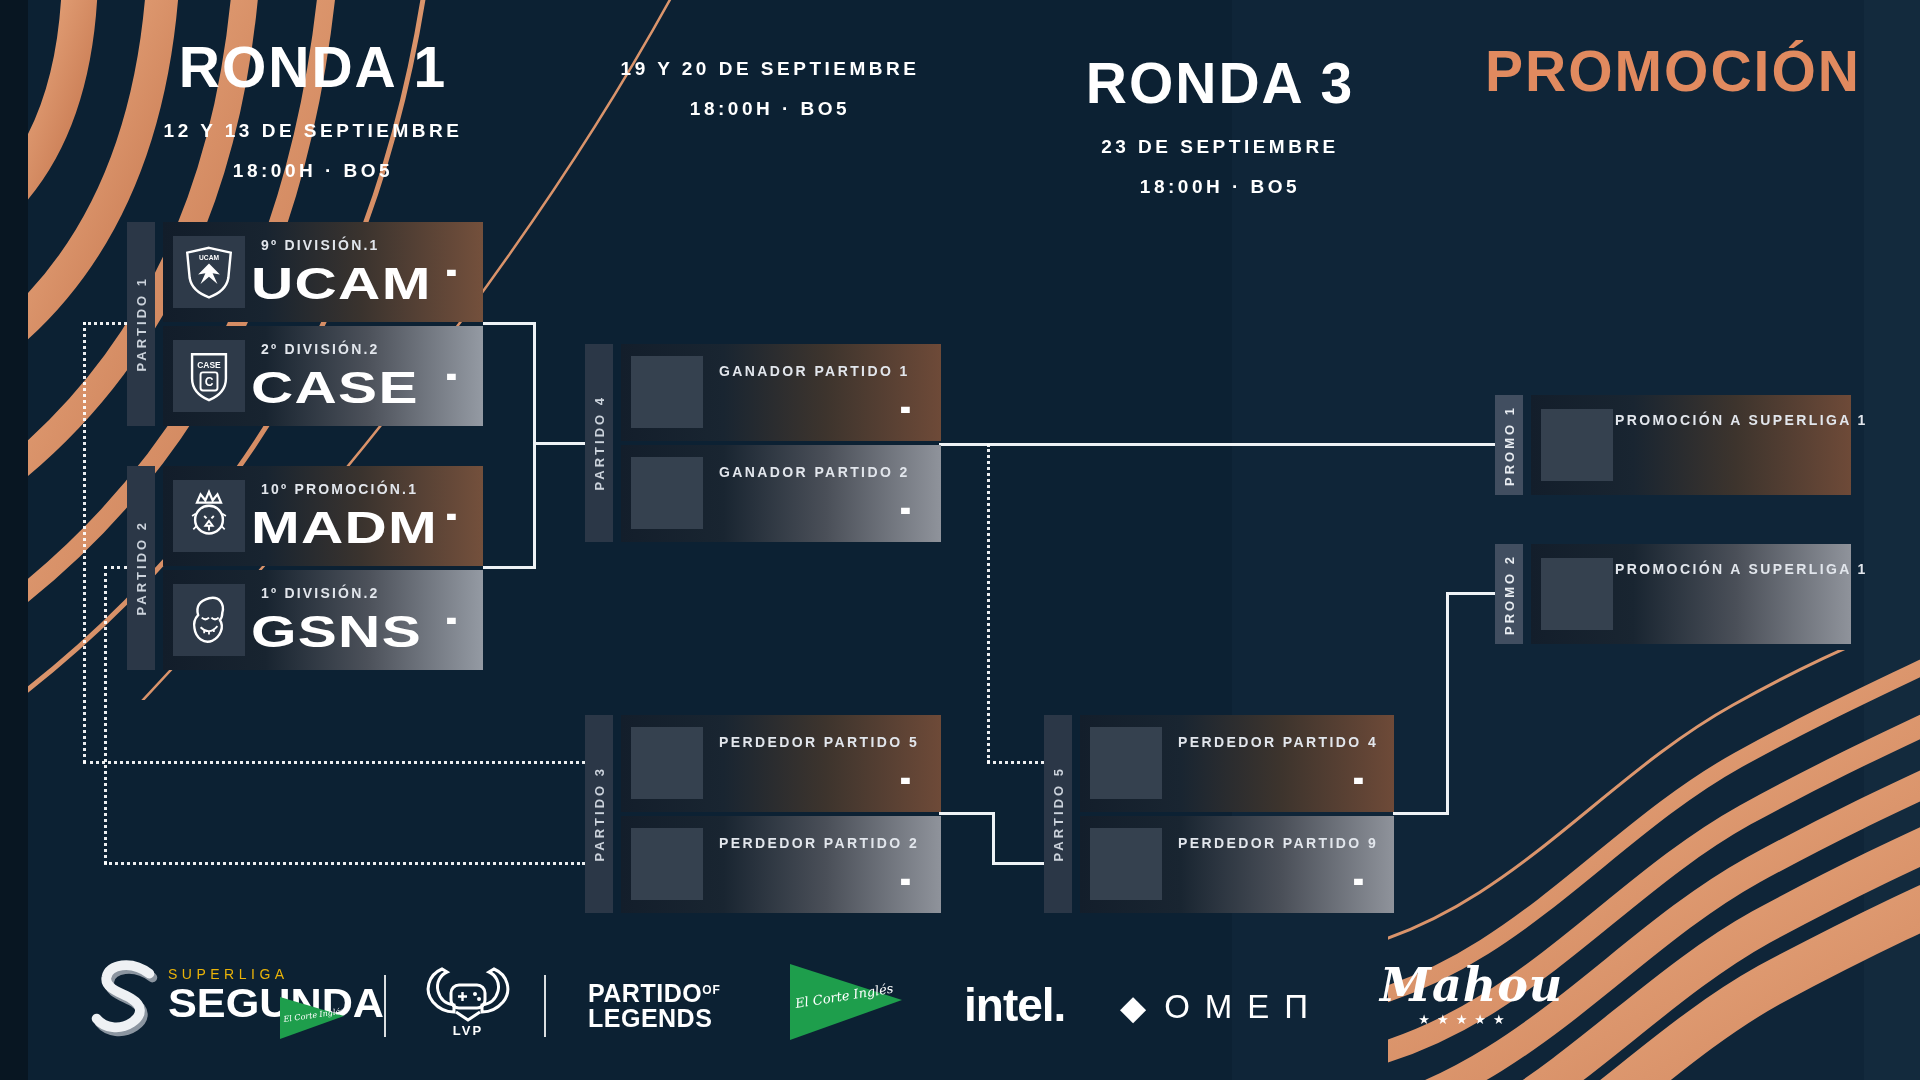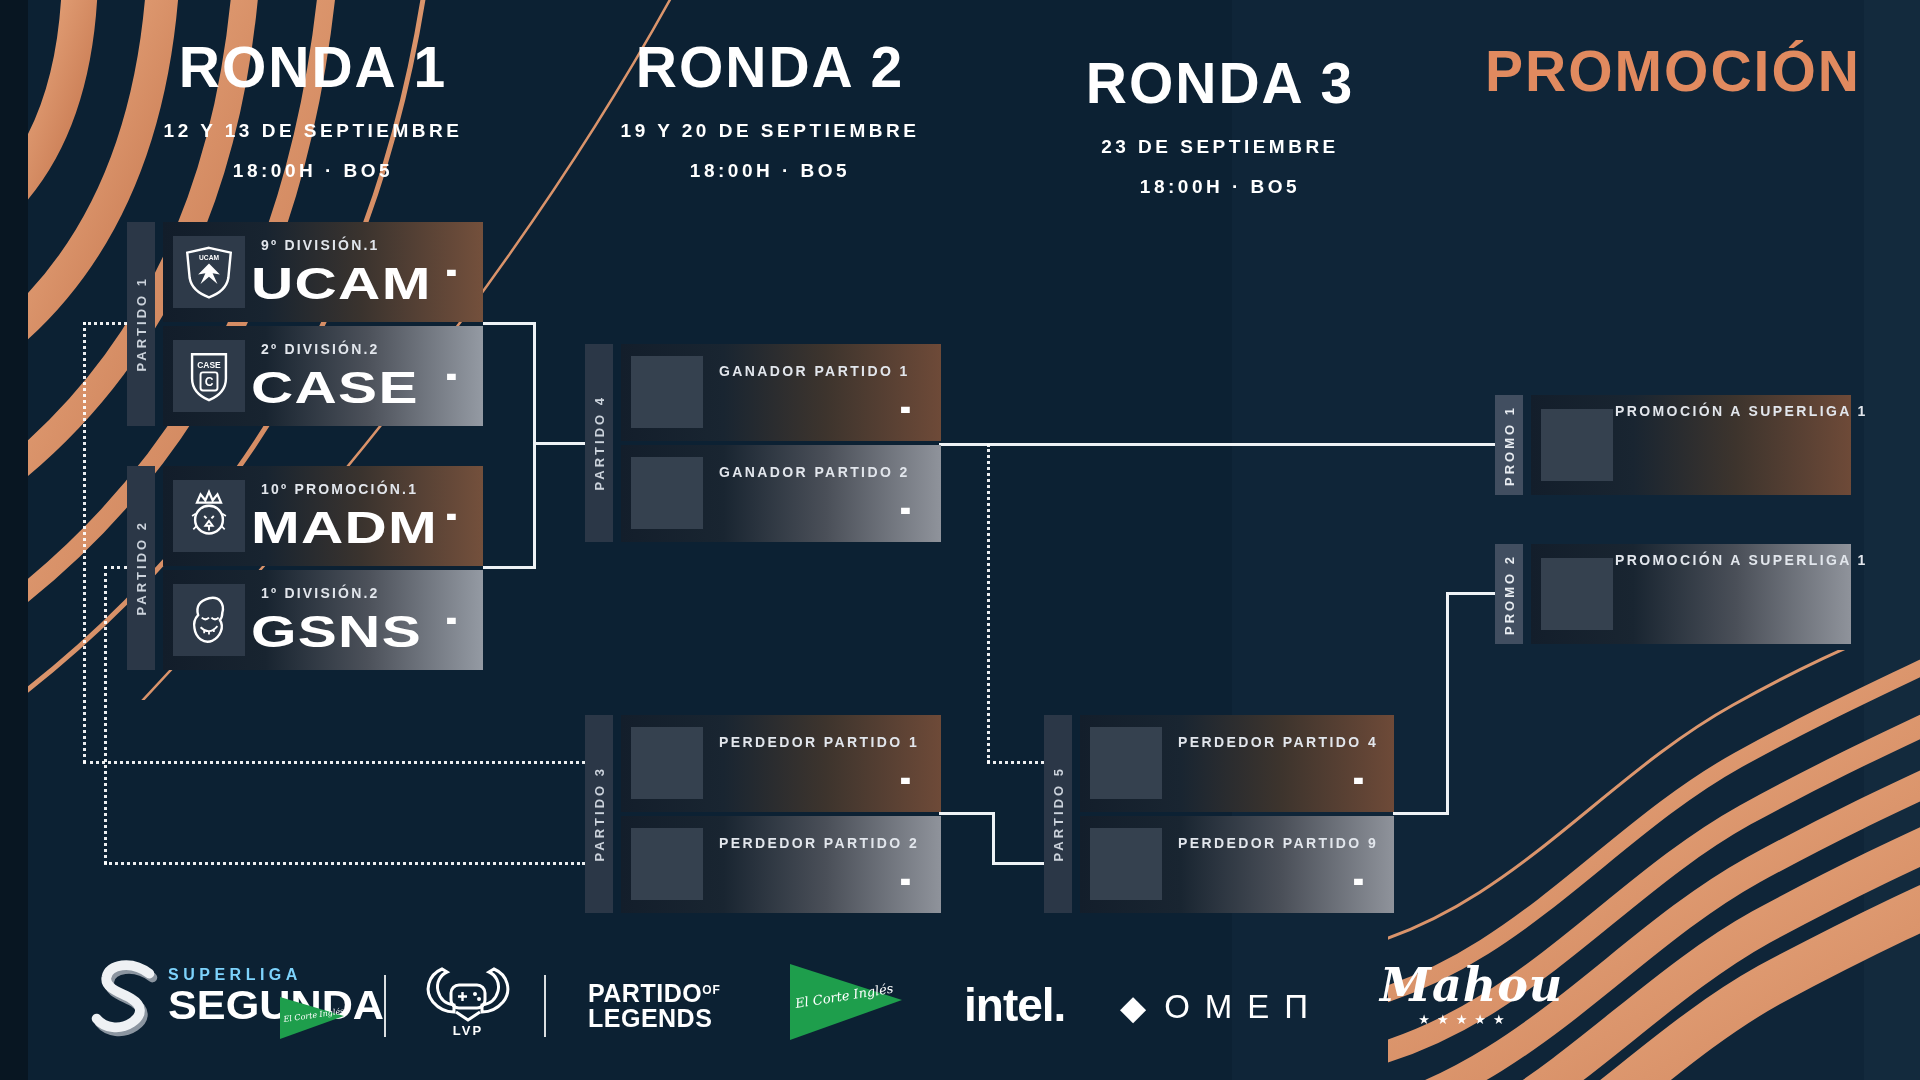--- a/index.html
+++ b/index.html
@@ -36,29 +36,29 @@
   .seed{position:absolute;left:98px;top:15px;font-size:14px;font-weight:bold;
         letter-spacing:2.2px;color:#e2e6ec;white-space:nowrap;}
   .tname{position:absolute;left:88px;top:33px;font-size:45px;font-weight:bold;color:#fff;
          letter-spacing:1px;transform:scaleX(1.3);transform-origin:left center;line-height:58px;white-space:nowrap;}
   .dash{position:absolute;right:26px;top:50%;transform:translateY(-58%) scaleY(1.5);
         font-size:34px;font-weight:bold;color:#fff;}
   .slot-label{position:absolute;left:98px;top:19px;font-size:14px;font-weight:bold;
               letter-spacing:2.4px;color:#e2e6ec;white-space:nowrap;}
   .empty-dash{position:absolute;right:30px;top:42px;font-size:34px;font-weight:bold;color:#fff;
               transform:scaleY(1.5);}
-  .promo .slot-label{left:84px;top:8px;}
+  .promo .slot-label{left:84px;top:17px;}
   
   .ln{position:absolute;background:#eef2f5;}
   .dot-h{position:absolute;height:0;border-top:3px dotted rgba(255,255,255,0.92);}
   .dot-v{position:absolute;width:0;border-left:3px dotted rgba(255,255,255,0.92);}
   
   .sponsor{position:absolute;color:#fff;}
   .fdiv{position:absolute;width:2px;height:62px;background:rgba(255,255,255,0.85);}
-  .slg-top{font-size:16px;font-weight:bold;letter-spacing:4.5px;color:#7dd3fc;}
+  .slg-top{font-size:14px;font-weight:normal;letter-spacing:4.5px;color:#eab308;}
   .slg-main{font-size:40px;font-weight:bold;letter-spacing:0px;color:#fff;
             transform:scaleX(1.08);transform-origin:left center;line-height:42px;}
   .lol{font-weight:bold;color:#fff;line-height:25px;font-size:25px;letter-spacing:0.5px;}
   .lol .of{font-size:12px;vertical-align:8px;letter-spacing:1px;}
   .intel{font-size:46px;font-weight:bold;letter-spacing:-1px;color:#fff;}
   .omen{display:flex;align-items:center;gap:18px;color:#fff;}
   .omen .dia{font-size:34px;line-height:34px;}
   .omen .word{font-size:33px;letter-spacing:15px;font-weight:normal;}
   .mahou{text-align:center;color:#ffffff;}
   .mahou .name{font-family:"DejaVu Serif",serif;font-style:italic;font-weight:bold;
@@ -106,21 +106,20 @@
       <path d="M -40 592 C 145 550, 246 410, 381 335 C 484 280, 540 255, 640 210" stroke-width="44"></path>
     </g>
   </svg>
 
   <div class="colhead" style="left:55px;top:36px">
     <div class="title">RONDA 1</div>
     <div class="date">12 Y 13 DE SEPTIEMBRE</div>
     <div class="time">18:00H · BO5</div>
   </div>
   <div class="colhead" style="left:512px;top:36px">
-    <div class="title">RONDA 2</div>
     <div class="date">19 Y 20 DE SEPTIEMBRE</div>
     <div class="time">18:00H · BO5</div>
   </div>
   <div class="colhead" style="left:962px;top:52px">
     <div class="title">RONDA 3</div>
     <div class="date">23 DE SEPTIEMBRE</div>
     <div class="time">18:00H · BO5</div>
   </div>
   <div class="colhead" style="left:1415px;top:40px">
     <div class="title promo-title">PROMOCIÓN</div>
@@ -231,21 +230,21 @@
     </div>
   </div>
 
   <div class="match" style="left:557px;top:715px">
     <div class="vbar">
       <span>PARTIDO 3</span>
     </div>
     <div class="card">
       <div class="row h97 brown-soft">
         <div class="logo-box empty-box"></div>
-        <div class="slot-label">PERDEDOR PARTIDO 1</div>
+        <div class="slot-label">PERDEDOR PARTIDO 5</div>
         <div class="empty-dash">-</div>
       </div>
       <div class="row h97 gray-soft">
         <div class="logo-box empty-box"></div>
         <div class="slot-label">PERDEDOR PARTIDO 2</div>
         <div class="empty-dash">-</div>
       </div>
     </div>
   </div>
 

